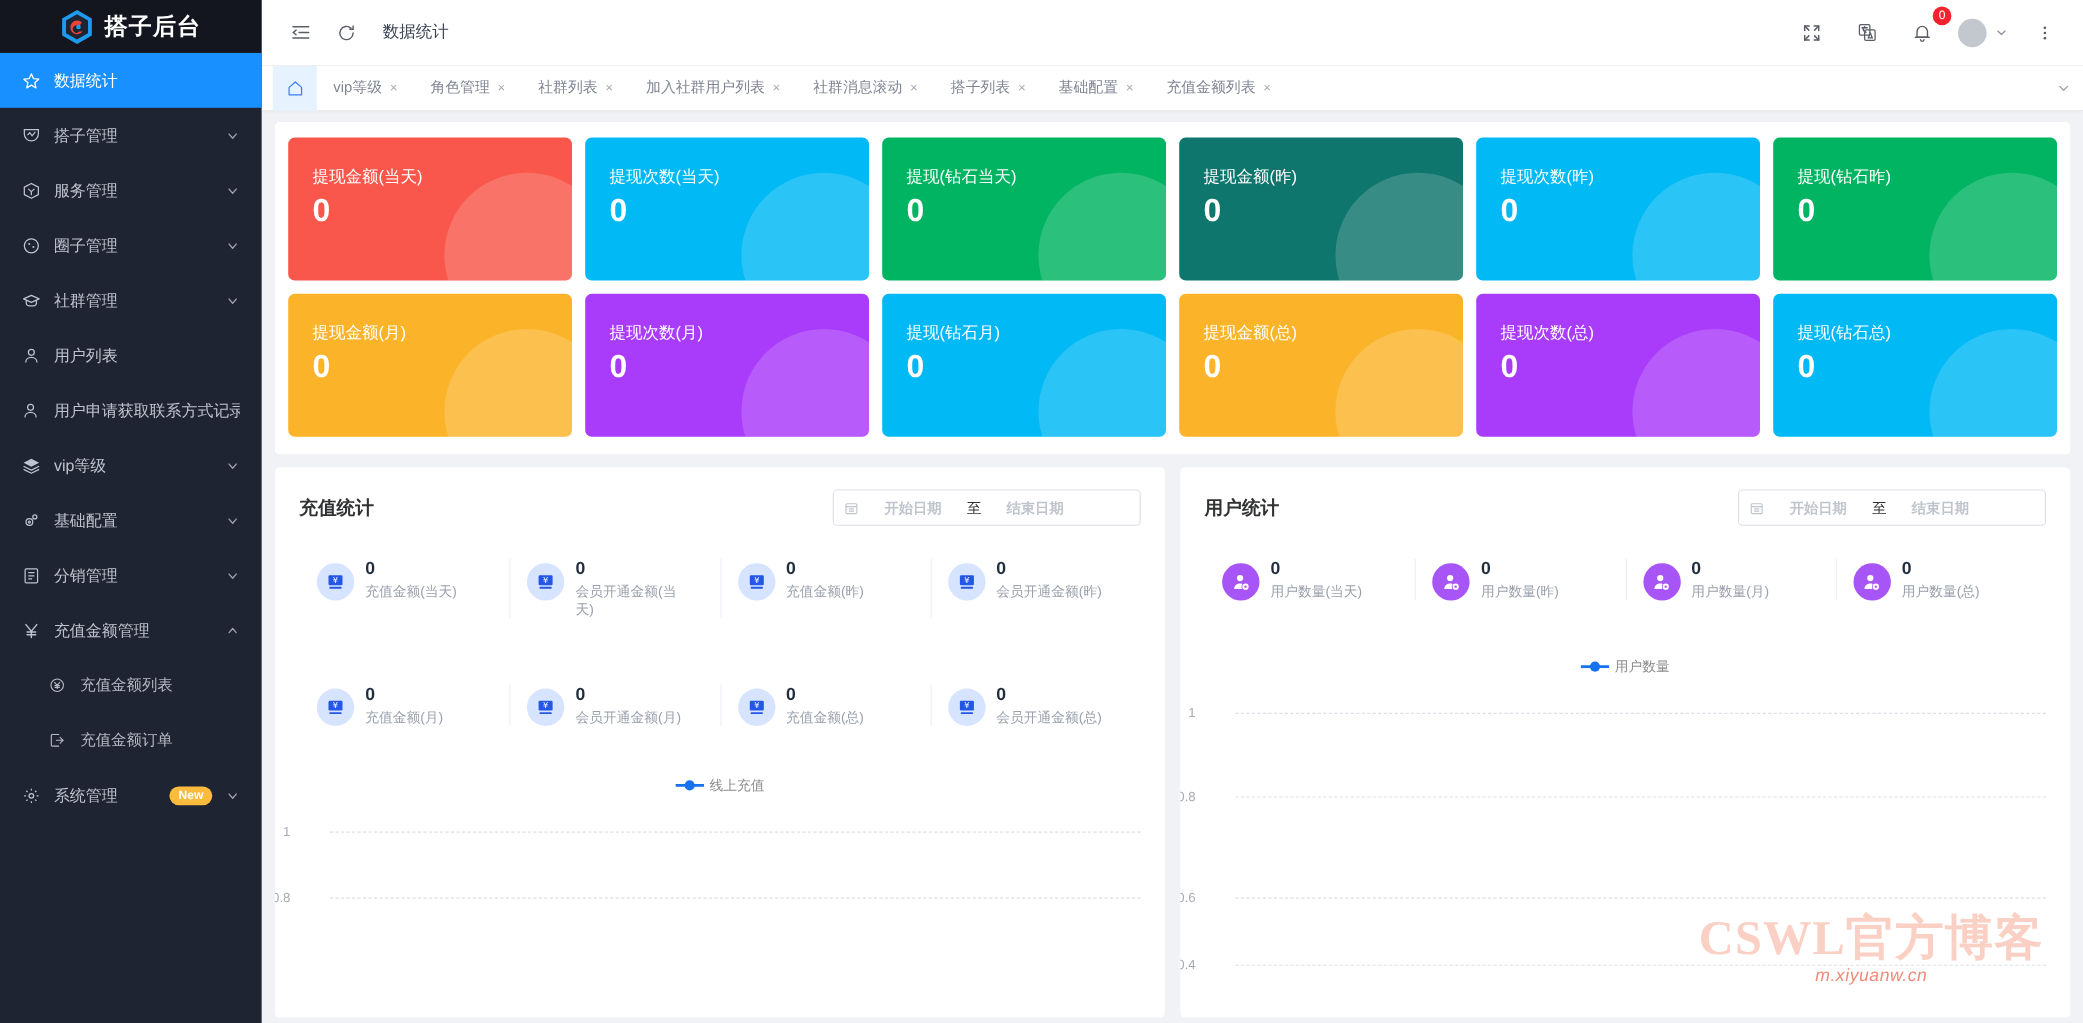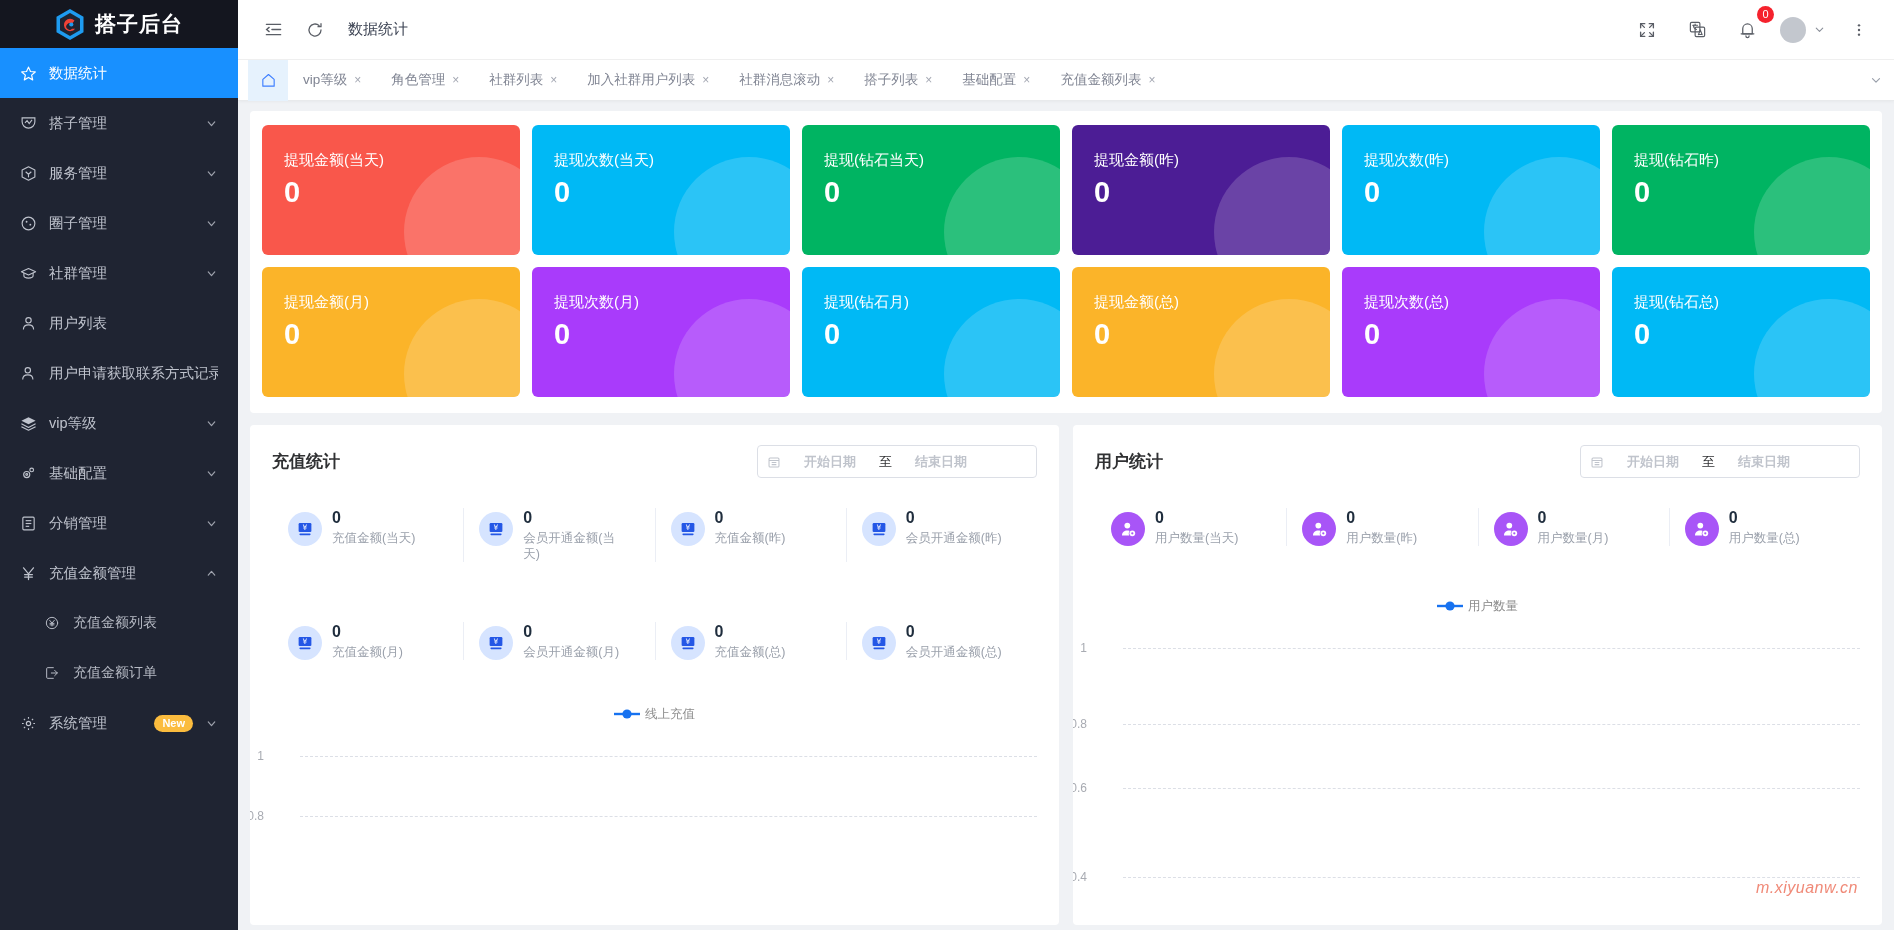--- a/index.html
+++ b/index.html
@@ -514,21 +514,21 @@
           <div class="stat-card" style="background:#00b9f5">
             <div class="blob"></div>
             <div class="sc-title">提现次数(当天)</div>
             <div class="sc-value">0</div>
           </div>
           <div class="stat-card" style="background:#00b462">
             <div class="blob"></div>
             <div class="sc-title">提现(钻石当天)</div>
             <div class="sc-value">0</div>
           </div>
-          <div class="stat-card" style="background:#4c1d95">
+          <div class="stat-card" style="background:#0f766e">
             <div class="blob"></div>
             <div class="sc-title">提现金额(昨)</div>
             <div class="sc-value">0</div>
           </div>
           <div class="stat-card" style="background:#00b9f5">
             <div class="blob"></div>
             <div class="sc-title">提现次数(昨)</div>
             <div class="sc-value">0</div>
           </div>
           <div class="stat-card" style="background:#00b462">
@@ -815,32 +815,33 @@
             </div>
             <div class="chart-plot" style="padding-left:34px; height:290px;">
               <div class="grid-row" style="top:18px;">
                 <span class="grid-lab">1</span>
                 <span class="grid-line"></span>
               </div>
               <div class="grid-row" style="top:94px;">
                 <span class="grid-lab">0.8</span>
                 <span class="grid-line"></span>
               </div>
-              <div class="grid-row" style="top:158px;">
+              <div class="grid-row" style="top:186px;">
                 <span class="grid-lab">0.6</span>
                 <span class="grid-line"></span>
               </div>
               <div class="grid-row" style="top:247px;">
                 <span class="grid-lab">0.4</span>
                 <span class="grid-line"></span>
               </div>
             </div>
           </div>
 
           <div class="watermark">
+            <div class="wm-main">CSWL官方博客</div>
             <div class="wm-sub">m.xiyuanw.cn</div>
           </div>
         </div>
 
       </section>
     </div>
   </div>
 </div>
 
 </body></html>

